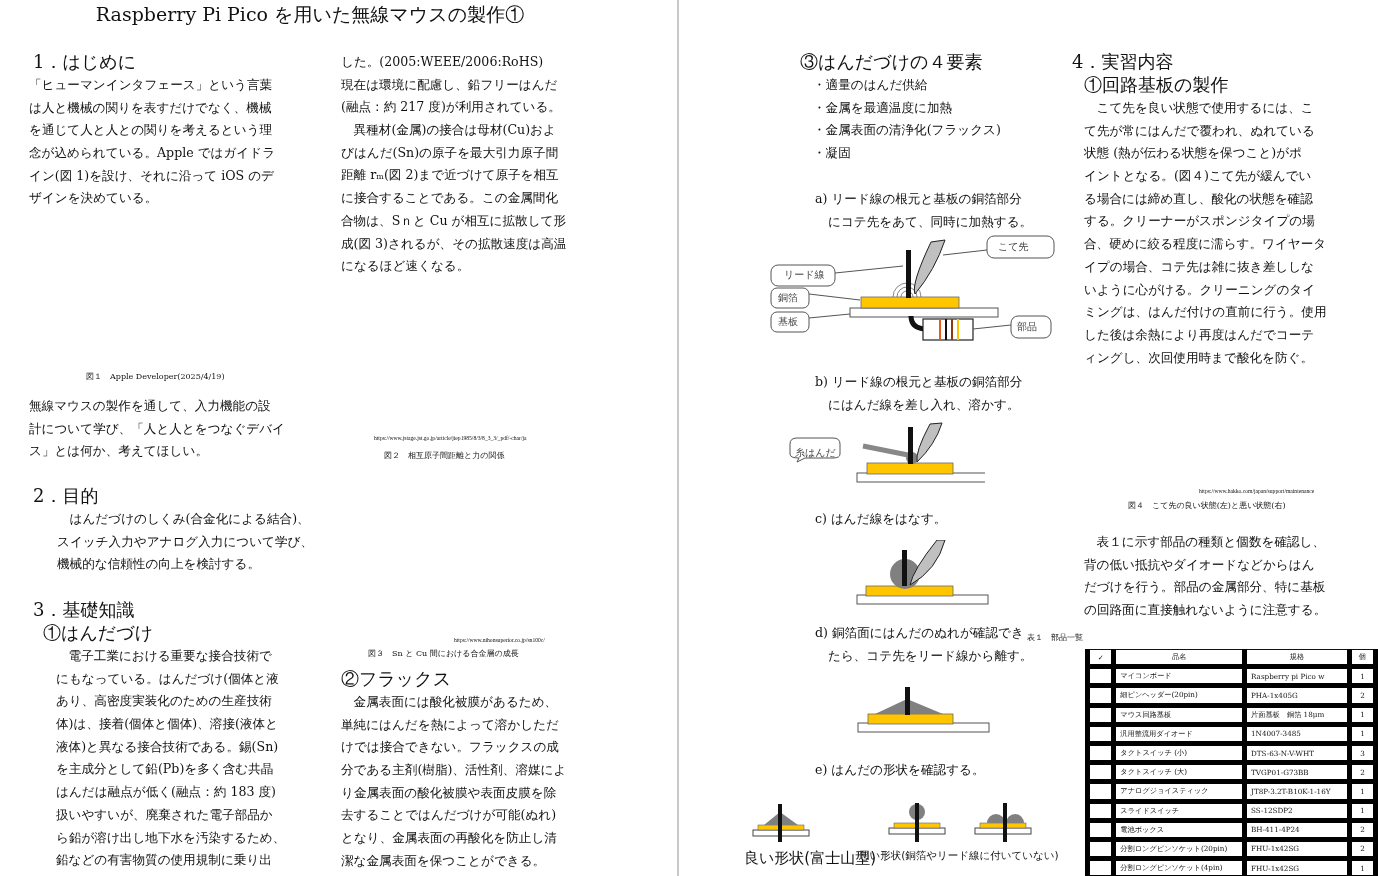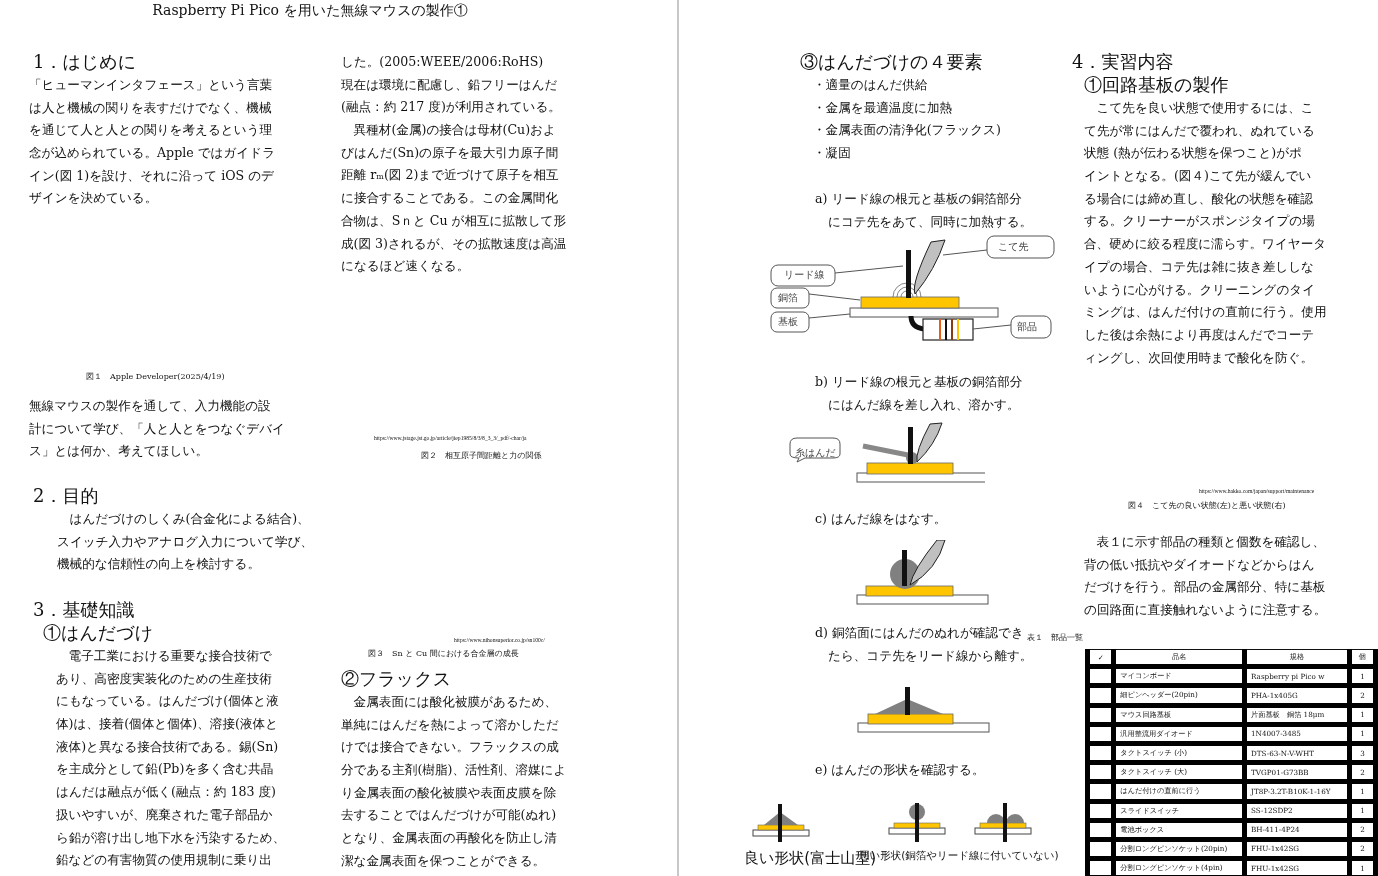--- a/index.html
+++ b/index.html
@@ -1,19 +1,19 @@
 <!DOCTYPE html>
 <html><head>
 <meta charset="utf-8">
 <style>
   html, body { margin:0; padding:0; background:#ffffff; }
   body { width:1378px; height:876px; position:relative; overflow:hidden;
          font-family:"DejaVu Serif", "Liberation Serif", serif; color:#111; }
   .abs { position:absolute; }
-  .title { left:0; width:620px; top:2px; text-align:center; font-size:14px; }
+  .title { left:0; width:620px; top:2px; text-align:center; font-size:19px; }
   .divider { left:677px; top:0; width:2px; height:876px; background:#c8c8c8; }
   .para { font-size:12.6px; line-height:22.7px; white-space:nowrap; }
   .para div { height:22.7px; }
   .heading { font-size:18px; line-height:22.7px; white-space:nowrap; }
   .cap { font-size:8px; white-space:nowrap; font-family:"DejaVu Serif", serif; }
   .url { font-size:5.6px; white-space:nowrap; font-family:"Liberation Serif", serif; }
   .diag-label { font-size:10px; font-family:"DejaVu Sans", sans-serif; color:#444; }
   table.parts { border-collapse:collapse; font-size:7.2px; font-family:"DejaVu Serif", serif; }
   table.parts td, table.parts th { border:5px solid #000000; height:14.2px; padding:0 4px; white-space:nowrap; font-weight:normal; }
   table.parts th { border-top:1.6px solid #111; }
@@ -53,22 +53,22 @@
 <div class="abs para" style="left:29px; top:508px;margin-left:28px;">
   <div>　はんだづけのしくみ(合金化による結合)、</div>
   <div>スイッチ入力やアナログ入力について学び、</div>
   <div>機械的な信頼性の向上を検討する。</div>
 </div>
 
 <div class="abs heading" style="left:33px; top:599px;">3．基礎知識</div>
 <div class="abs heading" style="left:43px; top:622px;">①はんだづけ</div>
 <div class="abs para" style="left:56px; top:645px;">
   <div>　電子工業における重要な接合技術で</div>
+  <div>にもなっている。はんだづけ(個体と液</div>
   <div>あり、高密度実装化のための生産技術</div>
-  <div>にもなっている。はんだづけ(個体と液</div>
   <div>体)は、接着(個体と個体)、溶接(液体と</div>
   <div>液体)と異なる接合技術である。錫(Sn)</div>
   <div>を主成分として鉛(Pb)を多く含む共晶</div>
   <div>はんだは融点が低く(融点：約 183 度)</div>
   <div>扱いやすいが、廃棄された電子部品か</div>
   <div>ら鉛が溶け出し地下水を汚染するため、</div>
   <div>鉛などの有害物質の使用規制に乗り出</div>
 </div>
 
 <div class="abs para" style="left:341px; top:51px;">
@@ -78,21 +78,21 @@
   <div>　異種材(金属)の接合は母材(Cu)およ</div>
   <div>びはんだ(Sn)の原子を最大引力原子間</div>
   <div>距離 rₘ(図 2)まで近づけて原子を相互</div>
   <div>に接合することである。この金属間化</div>
   <div>合物は、Sｎと Cu が相互に拡散して形</div>
   <div>成(図 3)されるが、その拡散速度は高温</div>
   <div>になるほど速くなる。</div>
 </div>
 
 <div class="abs url" style="left:374px; top:435px;">https://www.jstage.jst.go.jp/article/jiep1985/8/3/8_3_3/_pdf/-char/ja</div>
-<div class="abs cap" style="left:384px; top:450px;margin-left:37px;">図２　相互原子間距離と力の関係</div>
+<div class="abs cap" style="left:384px; top:450px;">図２　相互原子間距離と力の関係</div>
 
 <div class="abs url" style="left:454px; top:637px;">https://www.nihonsuperior.co.jp/sn100c/</div>
 <div class="abs cap" style="left:368px; top:648px;">図３　Sn と Cu 間における合金層の成長</div>
 
 <div class="abs heading" style="left:341px; top:668px;">②フラックス</div>
 <div class="abs para" style="left:341px; top:691px;">
   <div>　金属表面には酸化被膜があるため、</div>
   <div>単純にはんだを熱によって溶かしただ</div>
   <div>けでは接合できない。フラックスの成</div>
   <div>分である主剤(樹脂)、活性剤、溶媒によ</div>
@@ -286,21 +286,21 @@
     <td class="c3">3</td>
   </tr>
   <tr>
     <td class="c0"></td>
     <td class="c1">タクトスイッチ (大)</td>
     <td class="c2">TVGP01-G73BB</td>
     <td class="c3">2</td>
   </tr>
   <tr>
     <td class="c0"></td>
-    <td class="c1">はんだ付けの直前に行う</td>
+    <td class="c1">アナログジョイスティック</td>
     <td class="c2">JT8P-3.2T-B10K-1-16Y</td>
     <td class="c3">1</td>
   </tr>
   <tr>
     <td class="c0"></td>
     <td class="c1">スライドスイッチ</td>
     <td class="c2">SS-12SDP2</td>
     <td class="c3">1</td>
   </tr>
   <tr>

